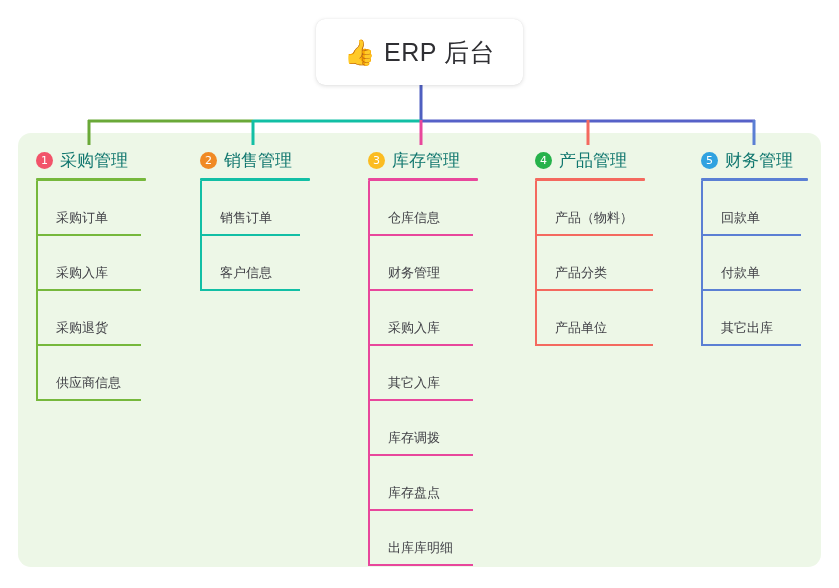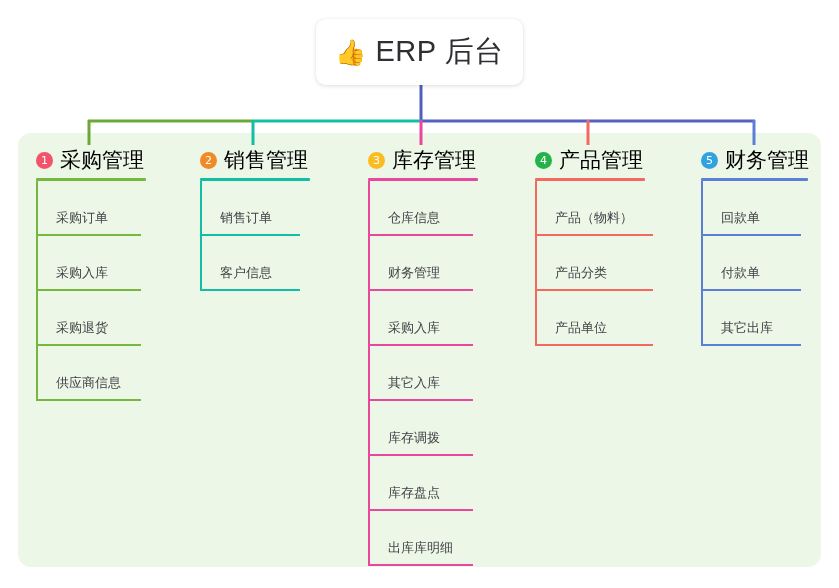--- a/index.html
+++ b/index.html
@@ -42,21 +42,21 @@
     display: flex;
     align-items: center;
     gap: 9px;
   }
   .root-emoji {
     font-size: 25px;
     line-height: 1;
     display: inline-block;
   }
   .root-title {
-    font-size: 29px;
+    font-size: 25px;
     color: #2f2f33;
     letter-spacing: 0.5px;
     white-space: nowrap;
   }
 
   
   .panel {
     position: absolute;
     left: 18px;
     top: 133px;
@@ -95,22 +95,22 @@
     height: 17px;
     border-radius: 50%;
     color: #ffffff;
     font-size: 11px;
     line-height: 17px;
     text-align: center;
     flex: 0 0 auto;
     font-family: "DejaVu Sans", sans-serif;
   }
   .col-title {
-    font-size: 21px;
-    color: #000000;
+    font-size: 17px;
+    color: #0f766e;
   }
   .col-rule {
     height: 3px;
     border-radius: 1px;
     margin-top: 6px;
   }
 
   .leaf {
     position: relative;
     height: 55px;

